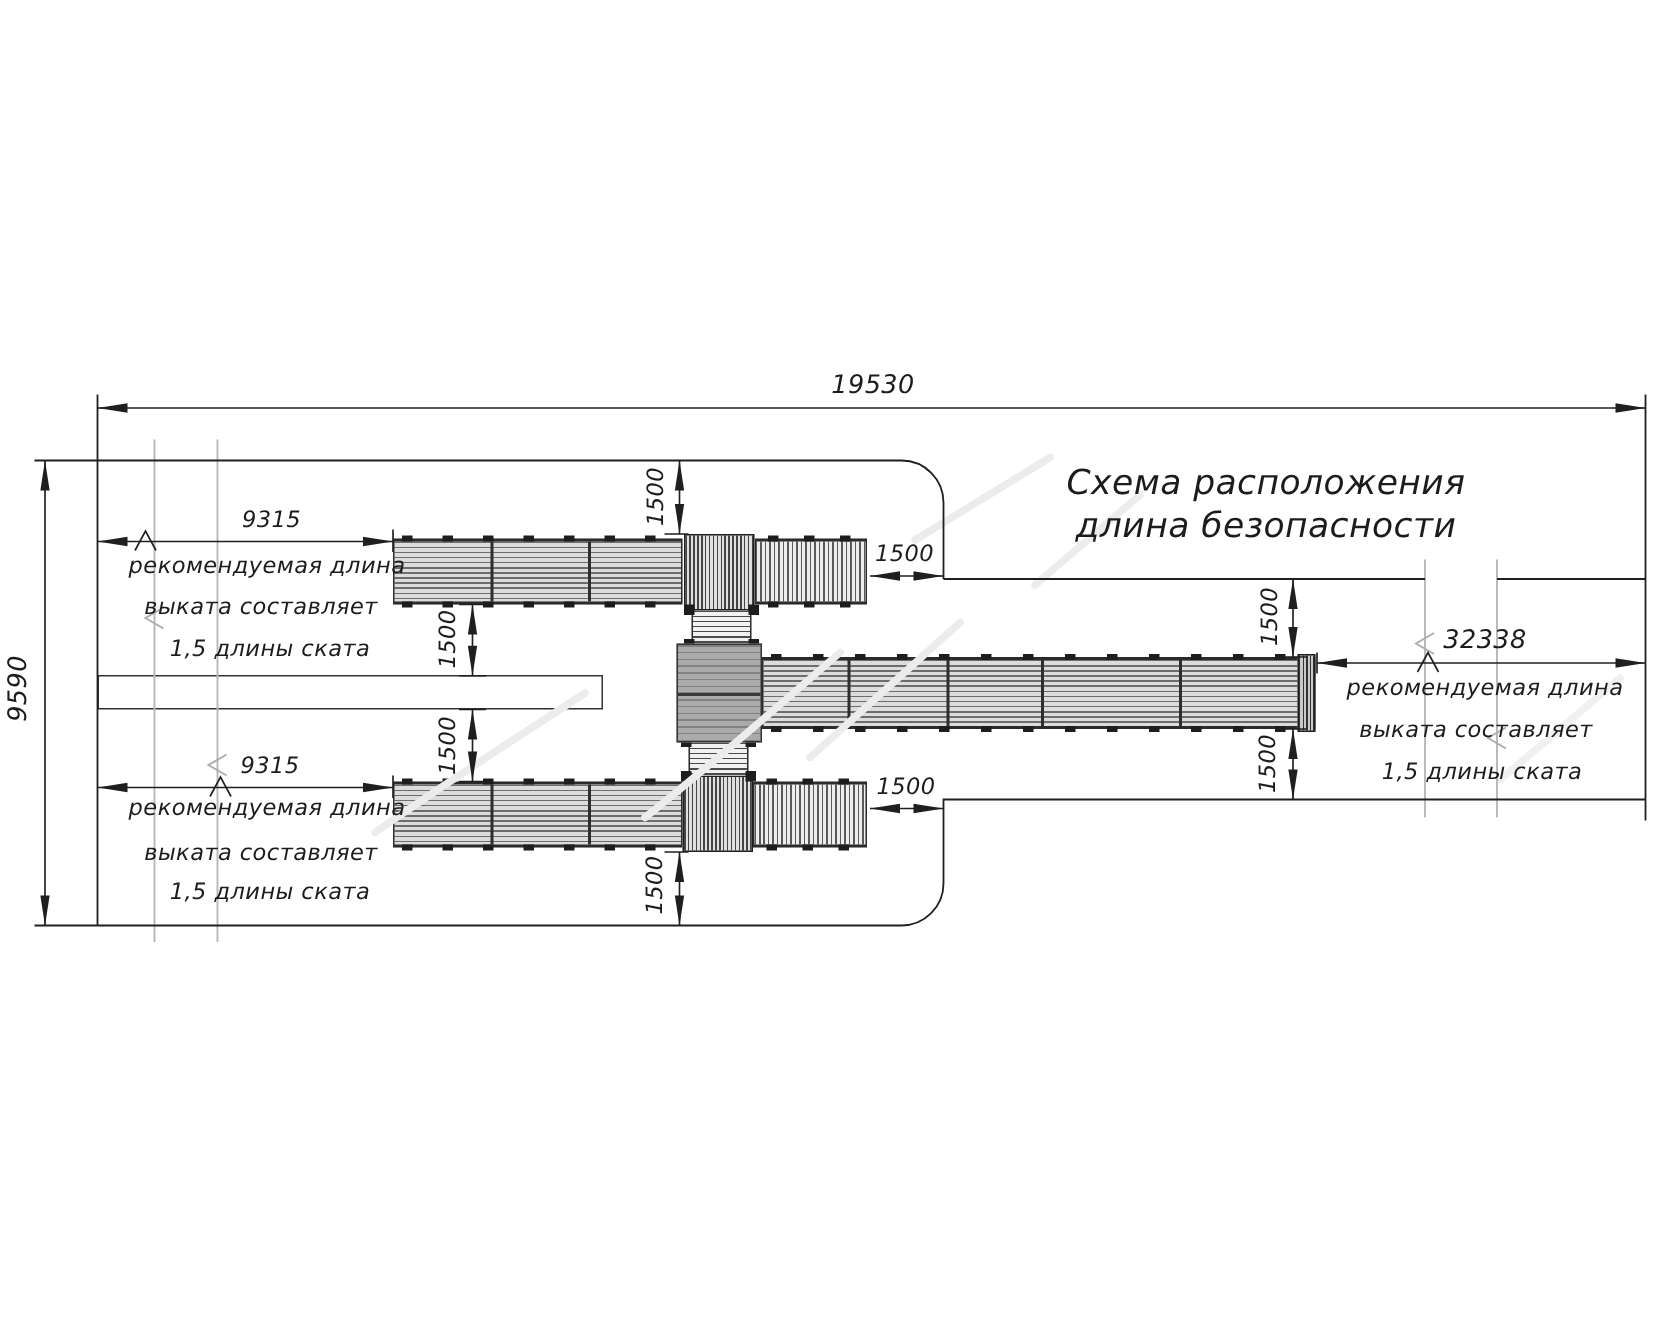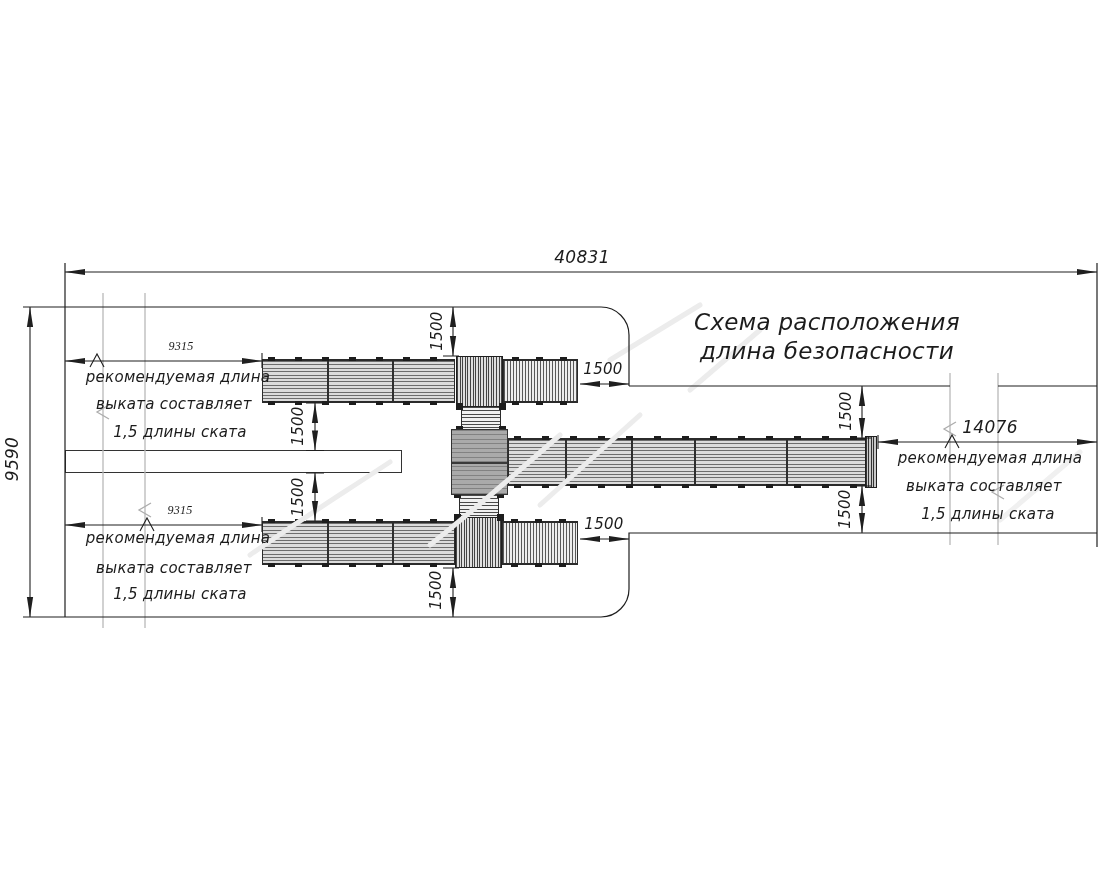--- a/index.html
+++ b/index.html
@@ -28,23 +28,23 @@
   .tab{position:absolute;width:7px;height:4px;background:#1d1d1d;}
   .divider{position:absolute;top:0;bottom:0;width:2px;background:#2e2e2e;}
   .endblock{position:absolute;right:-1px;top:-4px;bottom:-4px;width:10px;background-color:#c9c9c9;
           background-image:repeating-linear-gradient(90deg,#333 0 1px,rgba(0,0,0,0) 1px 2.4px);
           border:1.5px solid #1f1f1f;}
   .post{position:absolute;width:7px;height:7px;background:#1d1d1d;}
   .overlay{position:absolute;left:0;top:0;z-index:5;}
   .txt{position:absolute;z-index:6;font-style:italic;color:#1c1c1c;white-space:nowrap;
        transform:translate(-50%,-50%);letter-spacing:.3px;}
   .txt.rot{transform:translate(-50%,-50%) rotate(-90deg);}
-  .t-title{font-size:23px;}
+  .t-title{font-size:23px;margin-left:17px;}
   .t-num{font-size:17px;}
-  .t-num2{font-size:12px;font-family:Liberation Serif, serif;}
+  .t-num2{font-size:15px;}
   .t-note{font-size:15px;}
   .t-1500{font-size:15px;}
 </style>
 </head>
 <body>
 
 <div class="canvas">
 
   <div class="st deck-h" style="left:262px;top:359px;width:193px;height:44px">
       <span class="tab" style="left: 5px; top: -4px;"></span>
@@ -239,34 +239,34 @@
         <polygon points="862,386 865.1,406 858.9,406"></polygon>
         <polygon points="862,438 858.9,418 865.1,418"></polygon>
         <polygon points="862,486 865.1,506 858.9,506"></polygon>
         <polygon points="862,533 858.9,513 865.1,513"></polygon>
       </g>
   </svg>
 
   <div class="txt t-title" style="left:827px;top:322px">Схема расположения</div>
   <div class="txt t-title" style="left:827px;top:351px">длина безопасности</div>
 
-  <div class="txt t-num" style="left:582px;top:257px">40831</div>
+  <div class="txt t-num" style="left:582px;top:257px">19530</div>
   <div class="txt t-num rot" style="left:12px;top:459px">9590</div>
 
   <div class="txt t-num2" style="left:181px;top:346px">9315</div>
   <div class="txt t-note" style="left:178px;top:377px">рекомендуемая длина</div>
   <div class="txt t-note" style="left:174px;top:404px">выката составляет</div>
   <div class="txt t-note" style="left:180px;top:432px">1,5 длины ската</div>
 
   <div class="txt t-num2" style="left:180px;top:510px">9315</div>
   <div class="txt t-note" style="left:178px;top:538px">рекомендуемая длина</div>
   <div class="txt t-note" style="left:174px;top:568px">выката составляет</div>
   <div class="txt t-note" style="left:180px;top:594px">1,5 длины ската</div>
 
-  <div class="txt t-num" style="left:990px;top:427px">14076</div>
+  <div class="txt t-num" style="left:990px;top:427px">32338</div>
   <div class="txt t-note" style="left:990px;top:458px">рекомендуемая длина</div>
   <div class="txt t-note" style="left:984px;top:486px">выката составляет</div>
   <div class="txt t-note" style="left:988px;top:514px">1,5 длины ската</div>
 
   <div class="txt t-1500 rot" style="left:437px;top:331px">1500</div>
   <div class="txt t-1500 rot" style="left:298px;top:426px">1500</div>
   <div class="txt t-1500 rot" style="left:298px;top:497px">1500</div>
   <div class="txt t-1500 rot" style="left:436px;top:590px">1500</div>
   <div class="txt t-1500" style="left:603px;top:369px">1500</div>
   <div class="txt t-1500" style="left:604px;top:524px">1500</div>

